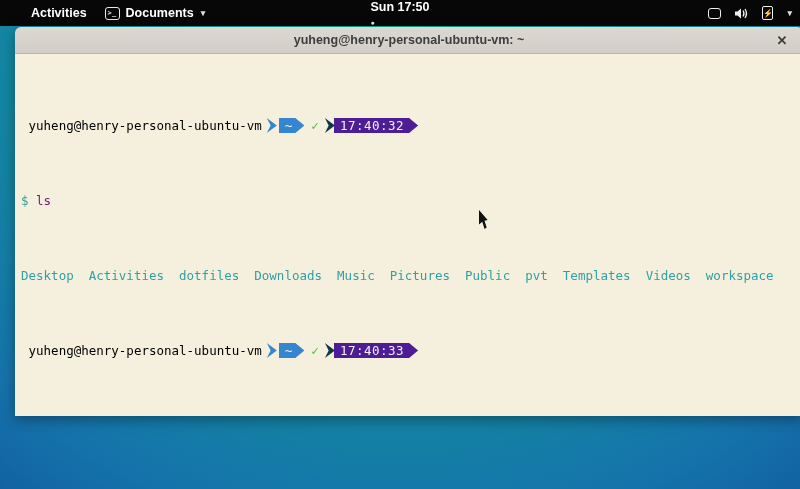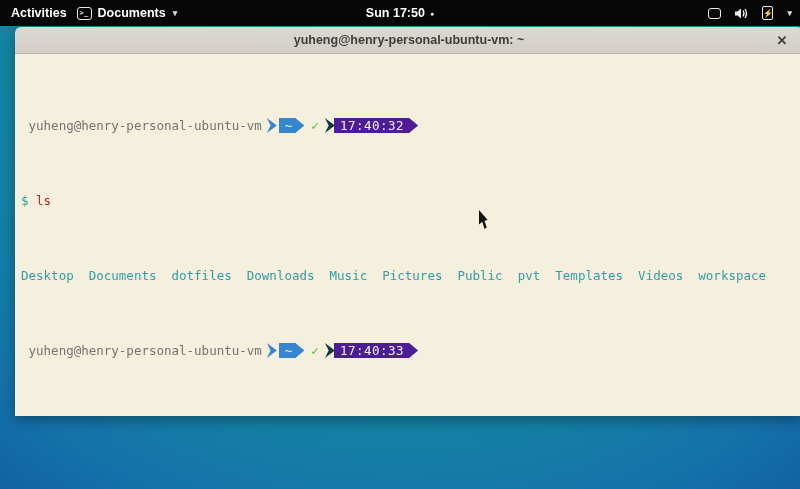--- a/index.html
+++ b/index.html
@@ -11,33 +11,33 @@
     position:relative;
   }
 
   
   .topbar {
     position:absolute; top:0; left:0; width:800px; height:26px;
     background:#070707; color:#fff;
     display:flex; align-items:center;
     font-size:12.5px; font-weight:bold;
   }
-  .topbar-left { display:flex; align-items:center; gap:6px; padding-left:7px; }
+  .topbar-left { display:flex; align-items:center; gap:14px; padding-left:27px; }
   .activities { padding:2px 4px; cursor:default; }
   .appmenu { display:flex; align-items:center; gap:6px; }
   .term-glyph {
     width:15px; height:13px; border:1.5px solid #e8e8e8; border-radius:3px;
     font-family:"DejaVu Sans Mono", monospace; font-size:7px; font-weight:bold;
     color:#e8e8e8; display:flex; align-items:center; justify-content:center;
     letter-spacing:0.5px; line-height:1;
   }
   .caret-down { font-size:9px; color:#ddd; margin-left:1px; }
   .topbar-center {
     position:absolute; left:50%; transform:translateX(-50%);
-    display:flex; align-items:center; gap:5px; top:0; height:26px;
+    display:flex; align-items:flex-start; gap:5px; top:0; height:26px;flex-direction:column;
   }
   .notif-dot { font-size:7px; color:#e8e8e8; }
   .topbar-right { position:absolute; right:8px; top:0; height:26px; display:flex; align-items:center; gap:13px; }
   .sysicon { display:flex; align-items:center; }
   .screen-glyph { width:13px; height:11px; border:1.5px solid #eee; border-radius:3px; }
   .battery-glyph {
     width:11px; height:14px; border:1.5px solid #eee; border-radius:2px;
     display:flex; align-items:center; justify-content:center;
     font-size:8px; color:#eee;
   }
@@ -63,21 +63,21 @@
   }
 
   .term-body {
     flex:1; background:#f5f0dd;
     font-family:"DejaVu Sans Mono", monospace;
     font-size:12.5px; line-height:15px; color:#444;
     padding:4px 2px 0 6px;
     white-space:pre;
   }
   .term-line { display:flex; align-items:center; height:15px; white-space:pre; }
-  .prompt-user { color:#737373; }
+  .prompt-user { color:#000000; }
 
   
   .pl { display:flex; align-items:center; height:15px; }
   .pl-arrow-blue, .pl-arrow-dark {
     width:10px; height:15px;
     clip-path:polygon(0 0, 100% 50%, 0 100%, 38% 50%);
   }
   .pl-arrow-blue { background:#3585cf; margin-left:5px; margin-right:2px; }
   .pl-arrow-dark { background:#0e3740; margin-left:6px; margin-right:-1px; }
   .pl-seg-blue {
@@ -86,21 +86,21 @@
     clip-path:polygon(0 0, calc(100% - 9px) 0, 100% 50%, calc(100% - 9px) 100%, 0 100%);
   }
   .pl-check { color:#46c22e; font-weight:bold; margin-left:7px; }
   .pl-seg-dark {
     background:#4c1d95; color:#f2f2f2; padding:0 14px 0 6px; height:15px;
     display:flex; align-items:center; letter-spacing:0.5px;
     clip-path:polygon(0 0, calc(100% - 9px) 0, 100% 50%, calc(100% - 9px) 100%, 0 100%);
   }
 
   .dollar { color:#2f9e9e; }
-  .cmd { color:#b91c1c; }
+  .cmd { color:#701a75; }
   .dirs { color:#2f9fa5; }
 
   
   .mouse-cursor {
     position:absolute; left:479px; top:210px; width:12px; height:19px;
     background:#111;
     clip-path:polygon(0 0, 0 76%, 27% 62%, 46% 100%, 64% 92%, 46% 57%, 72% 52%);
     filter:drop-shadow(0 0 1px #fff);
   }
 </style>
@@ -156,21 +156,21 @@
         <span class="pl-seg-dark">17:40:32</span>
       </span>
     </div>
 
     
     <div class="term-line">
       <span class="dollar">$</span><span> </span><span class="cmd">ls</span>
     </div>
 
     
-    <div class="term-line dirs">Desktop  Documents  dotfiles  Downloads  Music  Pictures  Public  pvt  Templates  Videos  workspace</div>
+    <div class="term-line dirs">Desktop  Activities  dotfiles  Downloads  Music  Pictures  Public  pvt  Templates  Videos  workspace</div>
 
     
     <div class="term-line">
       <span class="prompt-user"> yuheng@henry-personal-ubuntu-vm</span>
       <span class="pl">
         <span class="pl-arrow-blue"></span>
         <span class="pl-seg-blue">~</span>
         <span class="pl-check">✓</span>
         <span class="pl-arrow-dark"></span>
         <span class="pl-seg-dark">17:40:33</span>

